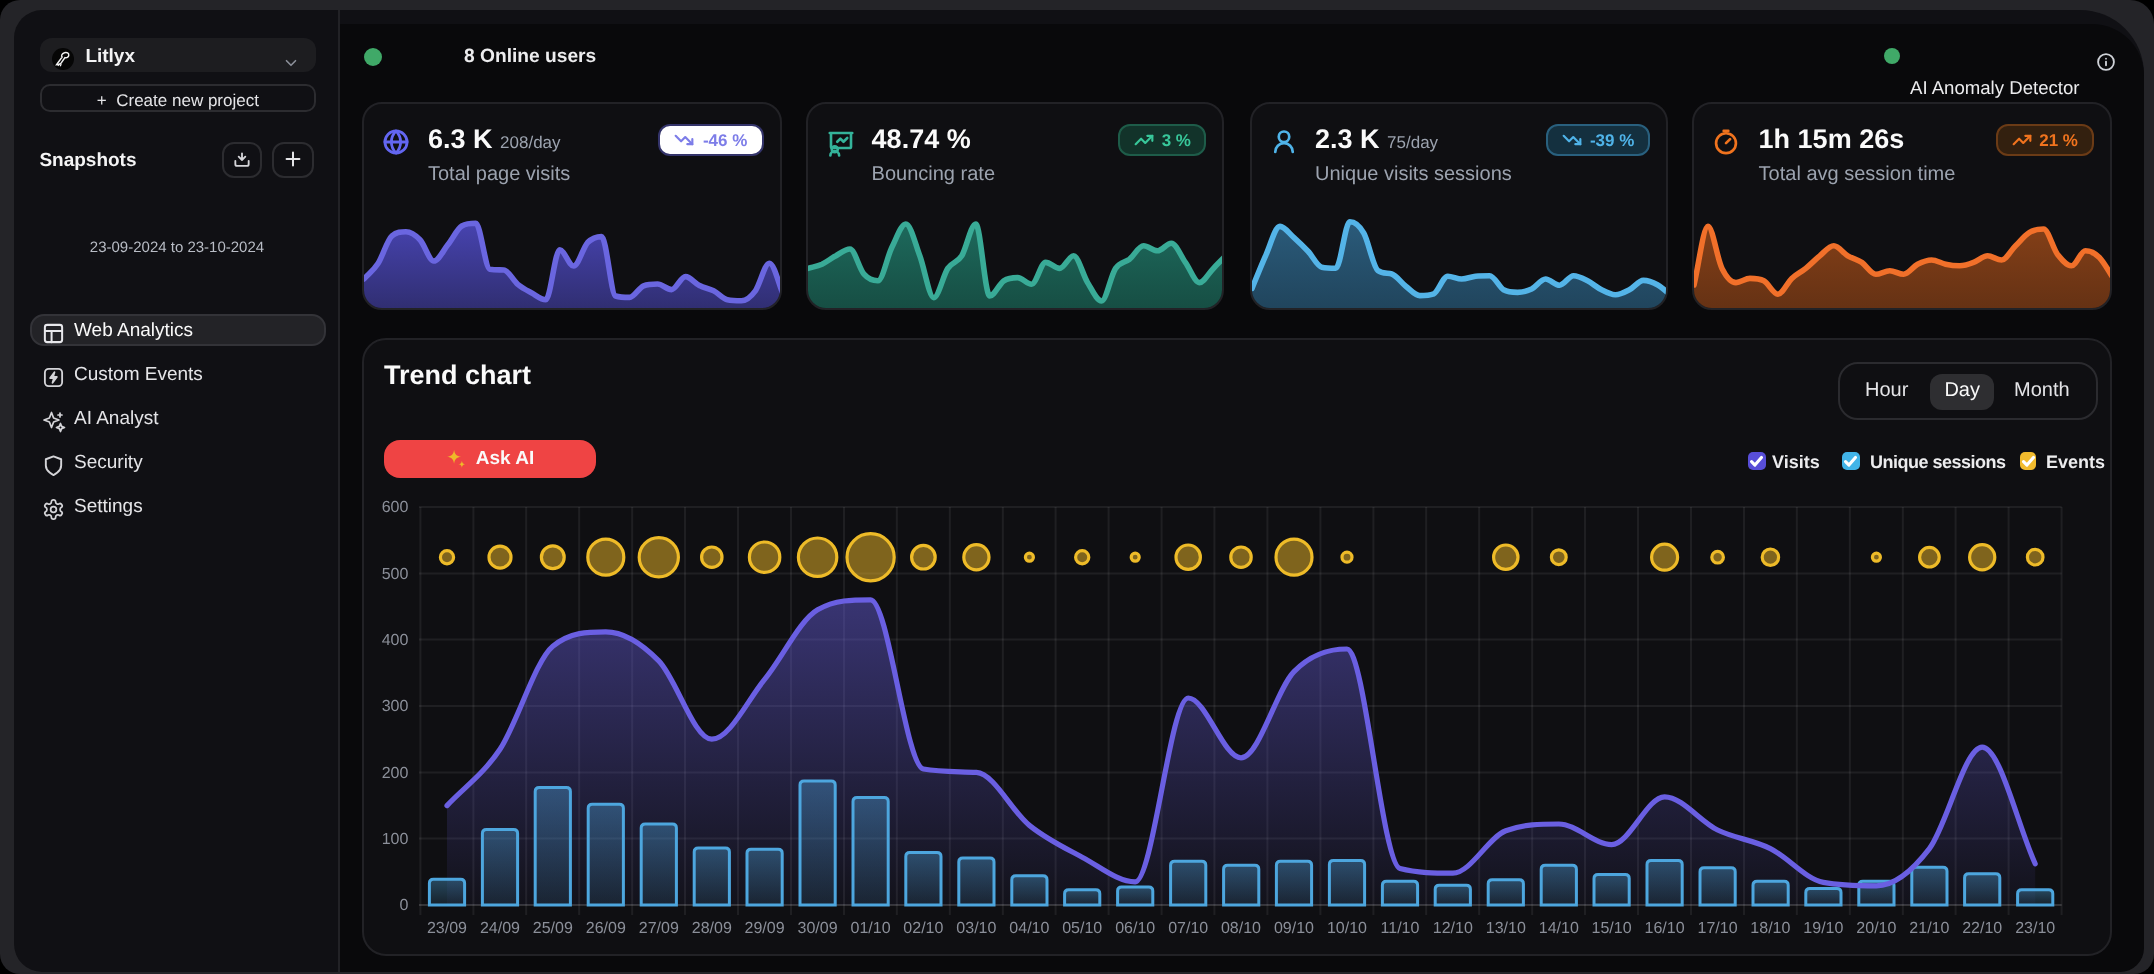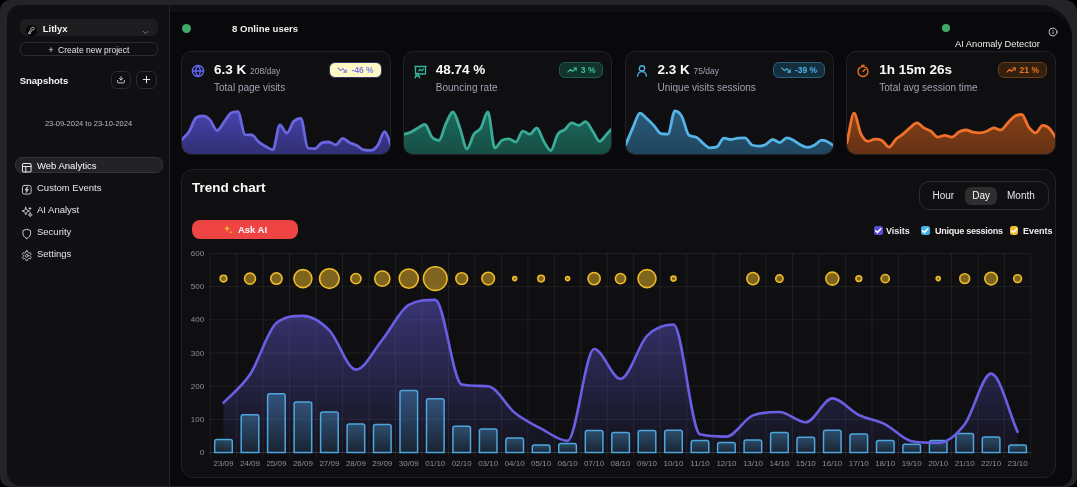--- a/index.html
+++ b/index.html
@@ -86,21 +86,21 @@
     </svg></div>
 
 <div class="card" style="left:181px;top:50.5px;width:209.7px;height:104.5px;">
   <div class="abs" style="left:9px;top:12.5px;"><svg width="14" height="14" viewBox="0 0 24 24" fill="none" stroke="#6366f1" stroke-width="2.4" stroke-linecap="round" stroke-linejoin="round">
         <circle cx="12" cy="12" r="9.5"></circle>
         <path d="M2.5 12h19M12 2.5a14 14 0 0 1 4 9.5 14 14 0 0 1-4 9.5 14 14 0 0 1-4-9.5 14 14 0 0 1 4-9.5z"></path>
       </svg></div>
   <div class="txt" style="left:32px;top:59px;font-size:10px;color:#9ca3af;position:absolute;"></div>
   <div class="txt" style="left:32px;top:10px;font-size:13.5px;font-weight:bold;color:#fafafa;">6.3 K <span style="font-size:8.5px;font-weight:normal;color:#9ca3af;">208/day</span></div>
   <div class="txt" style="left:32px;top:30px;font-size:10px;color:#9ca3af;">Total page visits</div>
-  <div class="abs" style="right:8px;top:10.5px;height:16px;background:#fef9c3;border:1px solid #34346a;border-radius:6px;display:flex;align-items:center;gap:4px;padding:0 7px;">
+  <div class="abs" style="right:8px;top:10.5px;height:16px;background:#ffffff;border:1px solid #34346a;border-radius:6px;display:flex;align-items:center;gap:4px;padding:0 7px;">
     <svg width="10" height="10" viewBox="0 0 24 24" fill="none" stroke="#7d7de8" stroke-width="2.6" stroke-linecap="round" stroke-linejoin="round">
         <path d="M2 7l6.5 6.5 5-5L22 17"></path>
         <path d="M16 17h6v-6"></path>
       </svg>
       <span style="font-size:8.5px;font-weight:bold;color:#7d7de8;">-46 %</span>
   </div>
   <svg width="209.7" height="49" viewBox="0 0 209.7 49" style="position:absolute;left:0;bottom:0;">
 <defs>
         <linearGradient id="g76171" x1="0" y1="0" x2="0" y2="1">
 <stop offset="0" stop-color="#4a46b8" stop-opacity="0.95"></stop>

